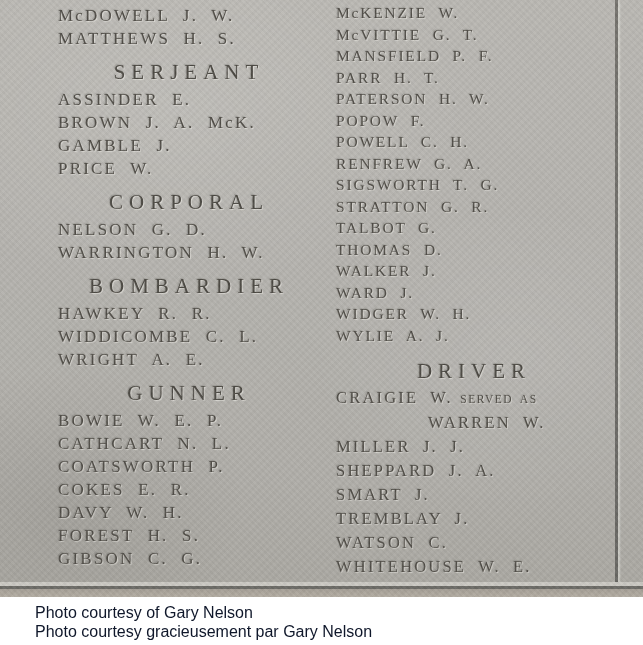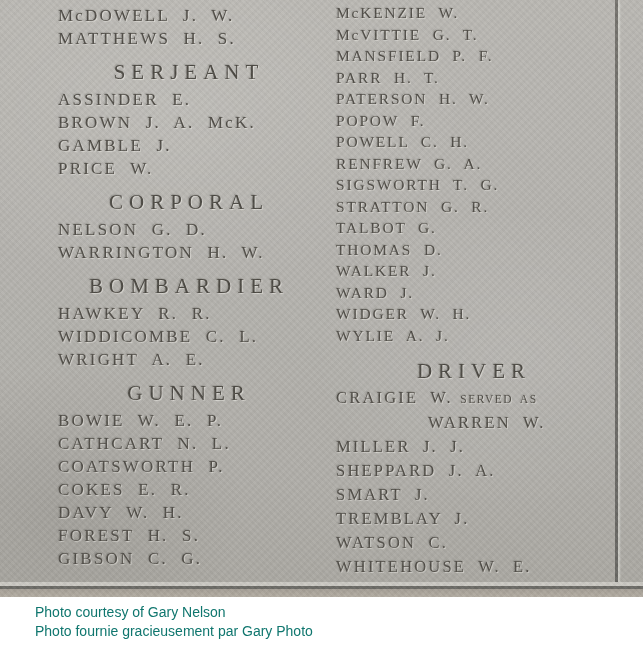--- a/index.html
+++ b/index.html
@@ -62,21 +62,21 @@
   .col-right .sec-header{margin-top:12px;margin-bottom:2px;}
   .col-right .section:nth-child(2){font-size:16.5px;line-height:24px;letter-spacing:2.2px;}
   .name-row{white-space:nowrap;}
   .served-as{font-size:11.5px;letter-spacing:1.5px;word-spacing:3px;}
   .alias-row{padding-left:92px;white-space:nowrap;}
   
   .caption{
     position:absolute;left:0;top:597px;width:635px;height:48px;
     background:#ffffff;
     font-family:"Liberation Sans", sans-serif;
-    font-size:14px;line-height:19px;color:#0f766e;
+    font-size:16px;line-height:19px;color:#0f172a;
   }
   .caption-inner{position:absolute;left:35px;top:6px;}
 </style>
 </head>
 <body>
 
 <div class="page">
 
   <div class="photo">
     <div class="col col-left">
@@ -146,17 +146,17 @@
       </div>
     <div class="edge-v"></div>
     <div class="edge-h-light"></div>
     <div class="edge-h-dark"></div>
     <div class="edge-h-base"></div>
   </div>
 
   <div class="caption">
     <div class="caption-inner">
       <div>Photo courtesy of Gary Nelson</div>
-      <div>Photo fournie gracieusement par Gary Photo</div>
+      <div>Photo courtesy gracieusement par Gary Nelson</div>
     </div>
   </div>
 
 </div>
 
 </body></html>

